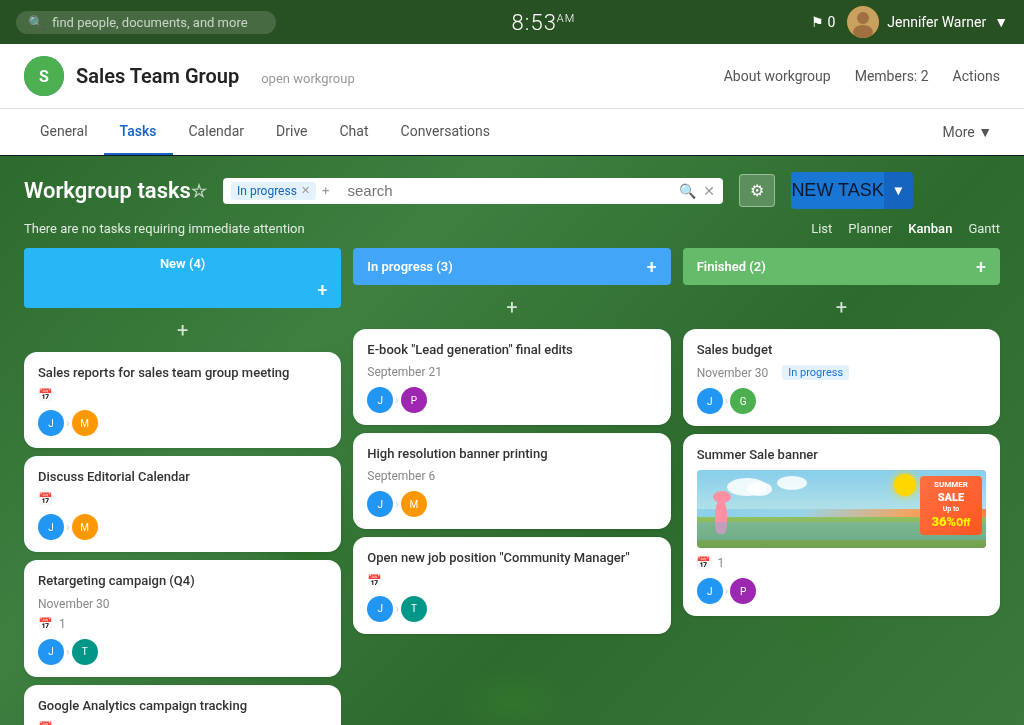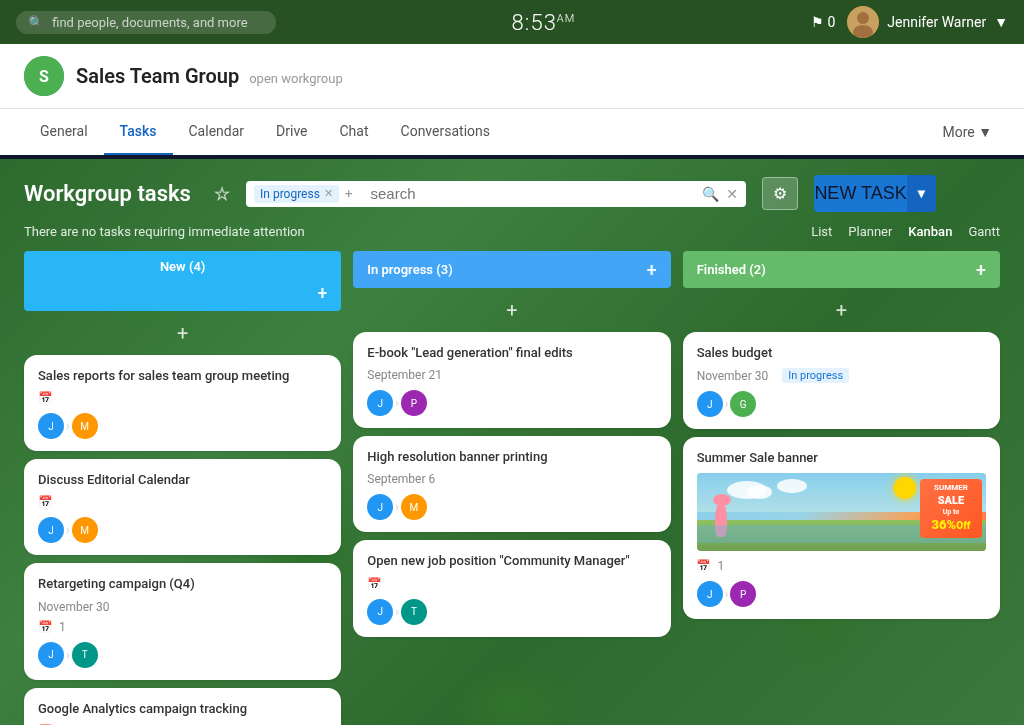--- a/index.html
+++ b/index.html
@@ -99,33 +99,33 @@
       height: 40px;
       border-radius: 50%;
       background: linear-gradient(135deg, #4caf50, #2196f3);
       display: flex;
       align-items: center;
       justify-content: center;
       color: white;
       font-weight: bold;
       font-size: 16px;
     }
-    .wg-title-area { display: flex; align-items: baseline; gap: 10px; }
+    .wg-title-area { display: flex; align-items: baseline; gap: 22px; }
     .wg-title { font-size: 20px; font-weight: 600; color: #222; }
     .wg-subtitle { font-size: 13px; color: #999; }
     .wg-actions { margin-left: auto; display: flex; gap: 24px; align-items: center; color: #555; font-size: 14px; }
     .wg-actions span { cursor: pointer; }
 
     
     .tabs {
       background: white;
       display: flex;
       align-items: center;
       padding: 0 24px;
-      border-bottom: 4px solid #0f172a;
+      border-bottom: 1px solid #0f172a;
       gap: 0;
     }
     .tab {
       padding: 14px 16px;
       font-size: 14px;
       color: #555;
       cursor: pointer;
       border-bottom: 2px solid transparent;
       white-space: nowrap;
     }
@@ -163,21 +163,21 @@
       margin-bottom: 12px;
       position: relative;
       z-index: 2;
     }
     .tasks-title {
       font-size: 22px;
       font-weight: 600;
       color: white;
       display: flex;
       align-items: center;
-      gap: 23px;
+      gap: 0;
     }
     .star-icon { color: rgba(255,255,255,0.7); font-size: 18px; cursor: pointer; }
     .filter-bar {
       display: flex;
       align-items: center;
       background: white;
       border-radius: 4px;
       padding: 4px 8px;
       gap: 6px;
       min-width: 320px;
@@ -374,20 +374,25 @@
   <div class="wg-logo">
     <svg width="40" height="40" viewBox="0 0 40 40">
       <rect width="40" height="40" rx="20" fill="#4caf50"></rect>
       <text x="20" y="26" text-anchor="middle" font-size="16" fill="white" font-weight="bold">S</text>
     </svg>
   </div>
   <div class="wg-title-area">
     <span class="wg-title">Sales Team Group</span>
     <span class="wg-subtitle">open workgroup</span>
   </div>
+  <div class="wg-actions">
+    <span>About workgroup</span>
+    <span>Members: 2</span>
+    <span>Actions</span>
+  </div>
 </div>
 
 <div class="tabs">
   <div class="tab">General</div>
   <div class="tab active">Tasks</div>
   <div class="tab">Calendar</div>
   <div class="tab">Drive</div>
   <div class="tab">Chat</div>
   <div class="tab">Conversations</div>
   <div class="tab-more">More ▼</div>

